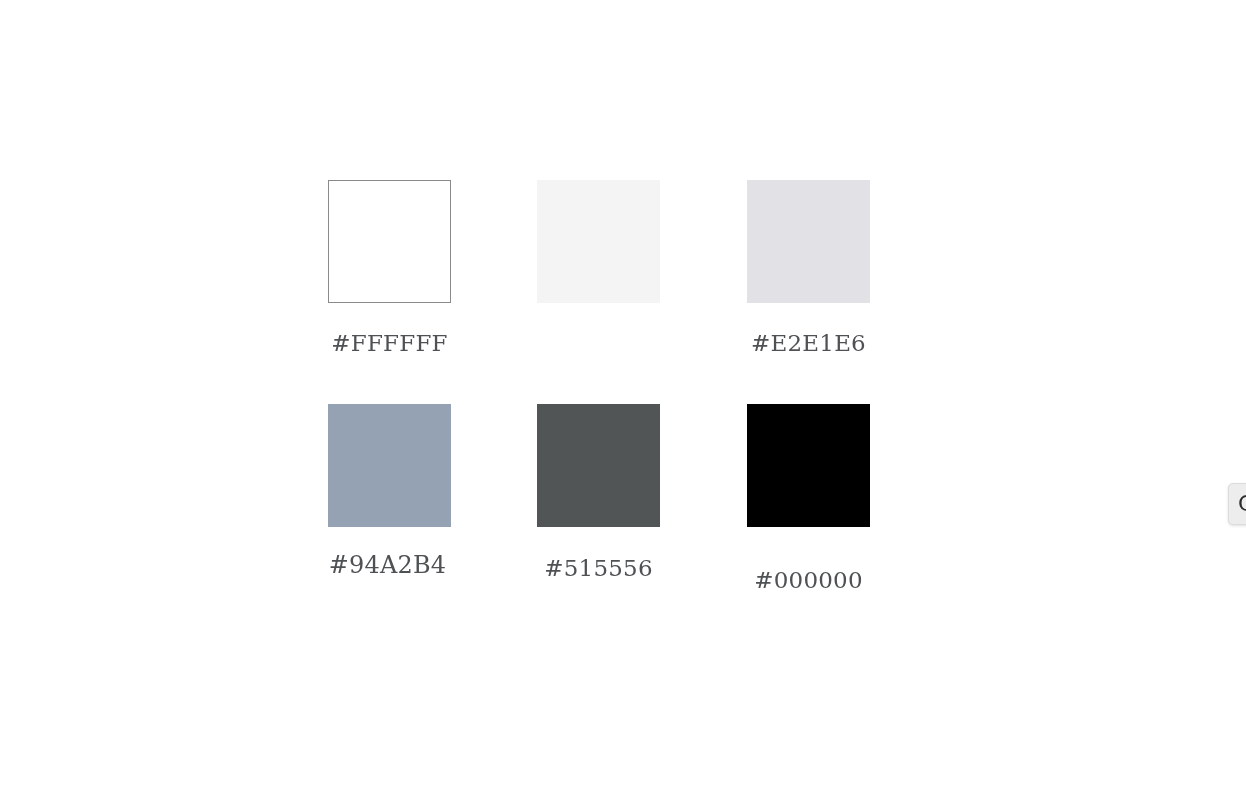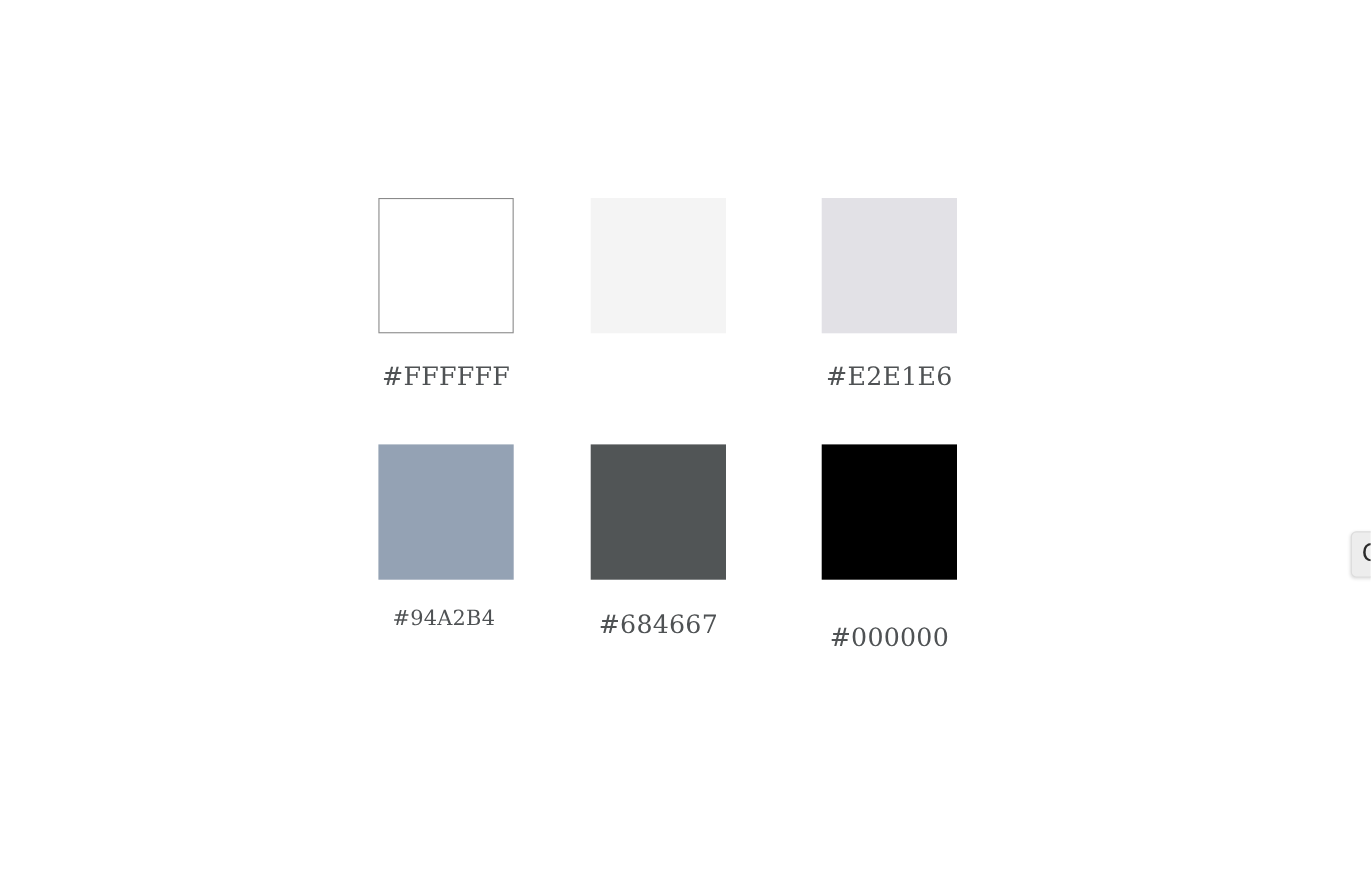--- a/index.html
+++ b/index.html
@@ -31,21 +31,21 @@
 
   #swatch-row-light { top: 180px; }
   #swatch-row-dark  { top: 404px; }
 
   .swatch-cell {
     position: absolute;
     top: 0;
     width: 210px;
   }
 
-  .swatch-cell.col-0 { left: 344px; }
+  .swatch-cell.col-0 { left: 328px; }
   .swatch-cell.col-1 { left: 537px; }
   .swatch-cell.col-2 { left: 747px; }
 
   .swatch-chip {
     width: 123px;
     height: 123px;
     box-sizing: border-box;
     display: block;
   }
 
@@ -66,21 +66,21 @@
   }
 
   
   #swatch-row-light .swatch-label {
     padding-top: 29px;
   }
 
   
   #swatch-row-dark .swatch-cell.col-0 .swatch-label {
     padding-top: 26px;
-    font-size: 19px;
+    font-size: 24px;
     margin-left: -2px;
   }
   #swatch-row-dark .swatch-cell.col-1 .swatch-label {
     padding-top: 30px;
     font-size: 23px;
   }
   #swatch-row-dark .swatch-cell.col-2 .swatch-label {
     padding-top: 30px;
     font-size: 23px;
     margin-top: 12px;
@@ -136,21 +136,21 @@
 
   <div class="swatch-row" id="swatch-row-dark">
 
     <div class="swatch-cell col-0">
       <div class="swatch-chip" style="background-color: rgb(148, 162, 180);"></div>
       <span class="swatch-label" style="color: rgb(79, 82, 84);">#94A2B4</span>
     </div>
 
     <div class="swatch-cell col-1">
       <div class="swatch-chip" style="background-color: rgb(81, 85, 86);"></div>
-      <span class="swatch-label" style="color: rgb(79, 82, 84);">#684667</span>
+      <span class="swatch-label" style="color: rgb(79, 82, 84);">#515556</span>
     </div>
 
     <div class="swatch-cell col-2">
       <div class="swatch-chip" style="background-color: rgb(0, 0, 0);"></div>
       <span class="swatch-label" style="color: rgb(79, 82, 84);">#000000</span>
     </div>
 
   </div>
 
   <div id="edge-widget" style="background-color: rgb(237, 237, 237);">

